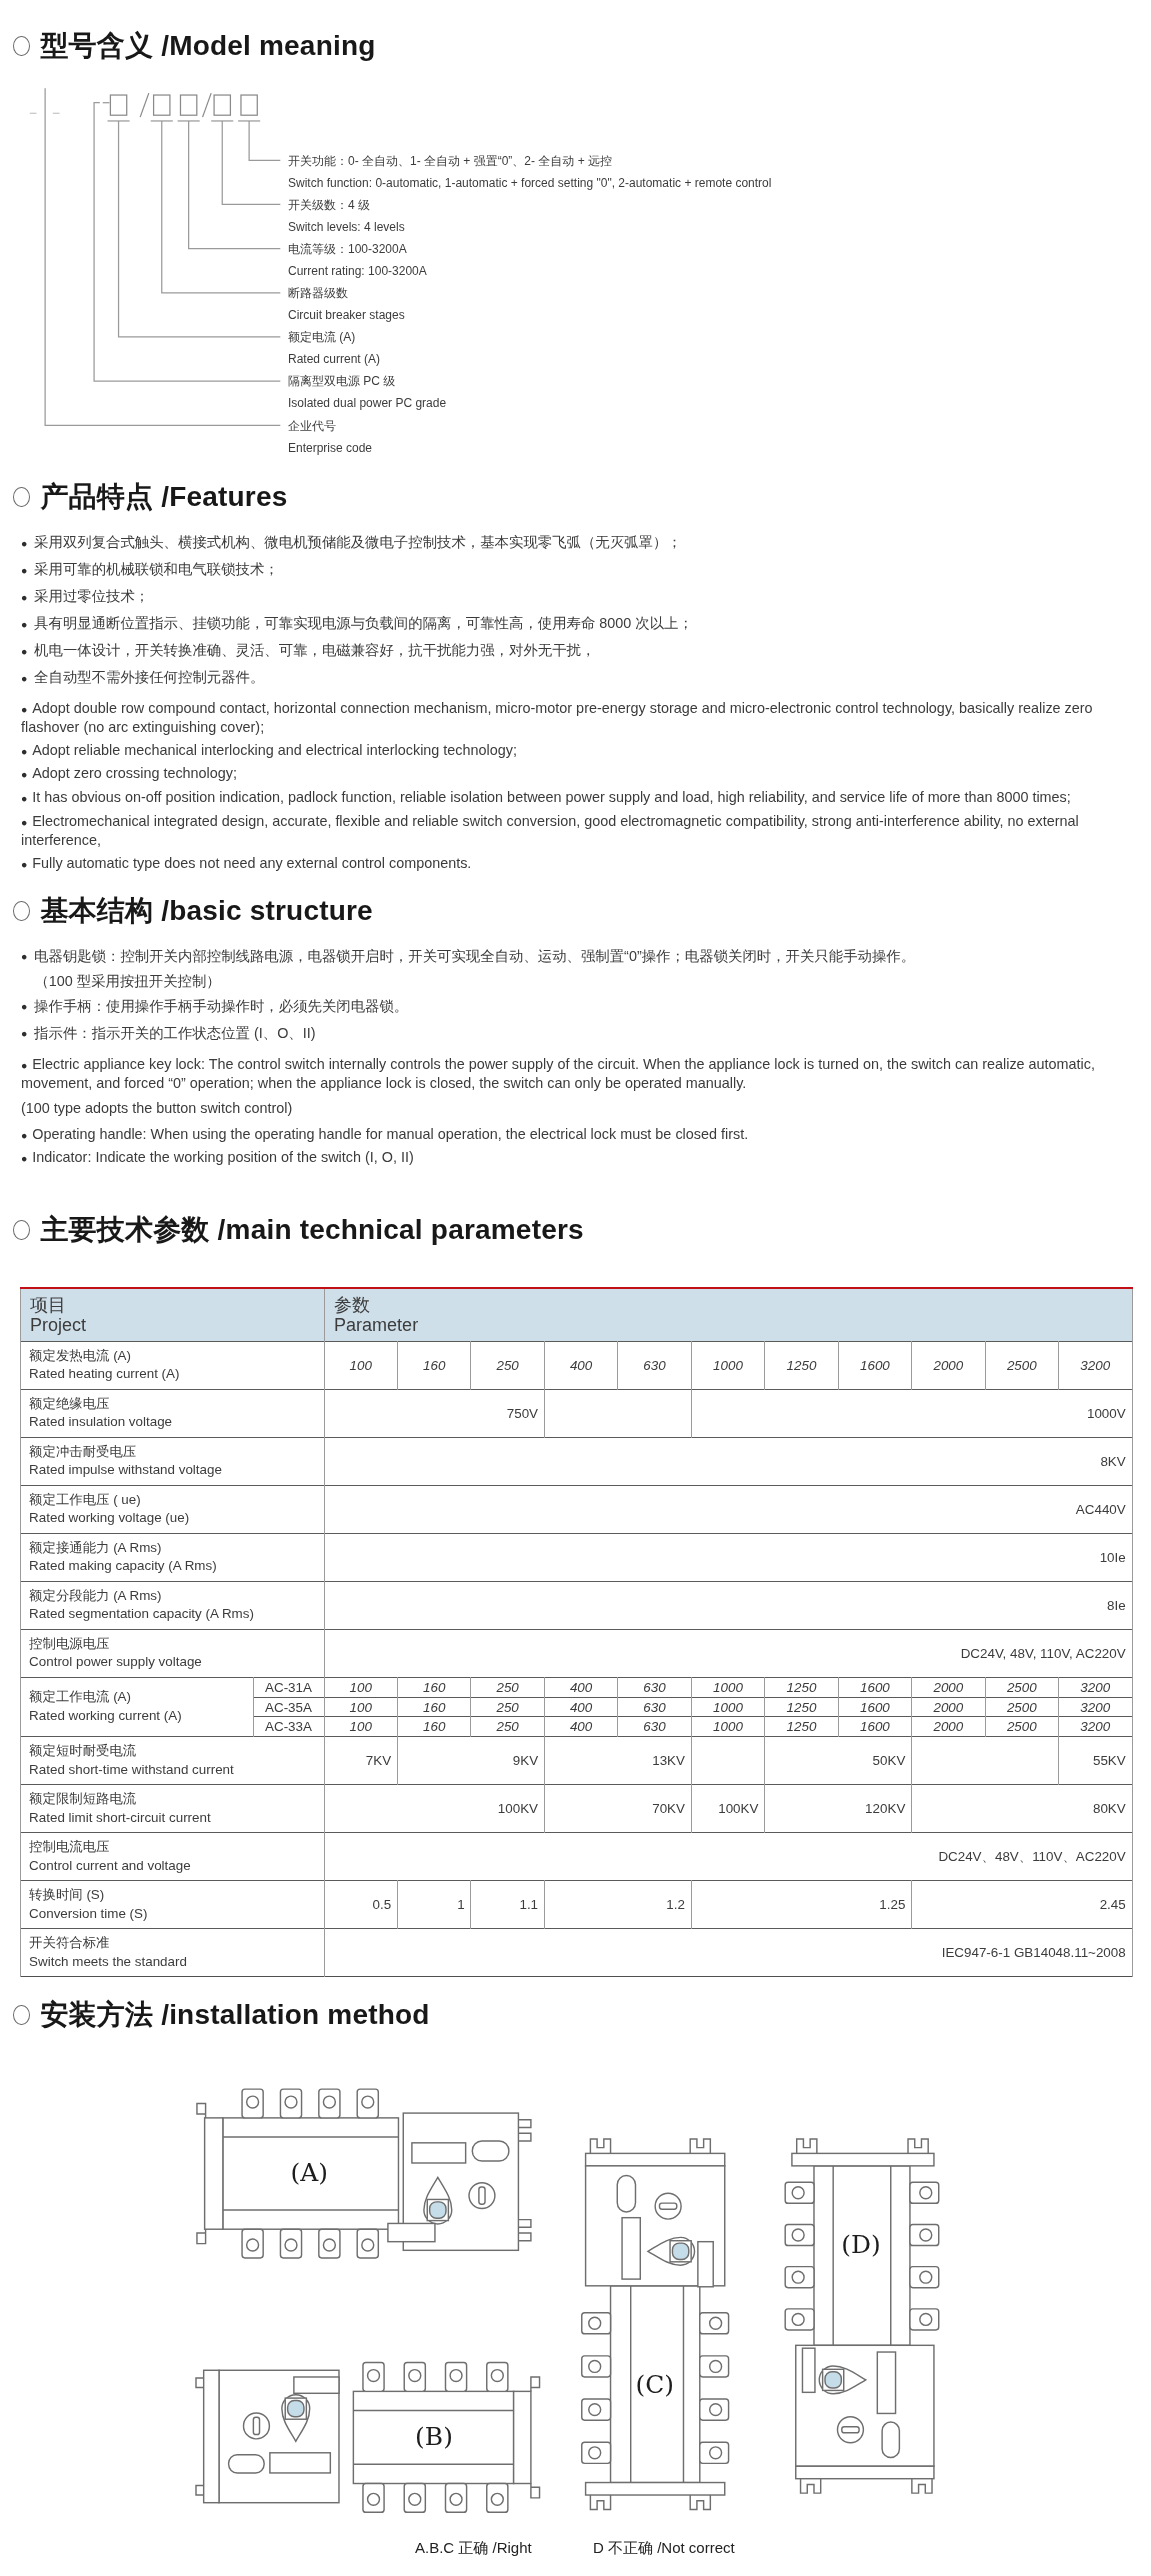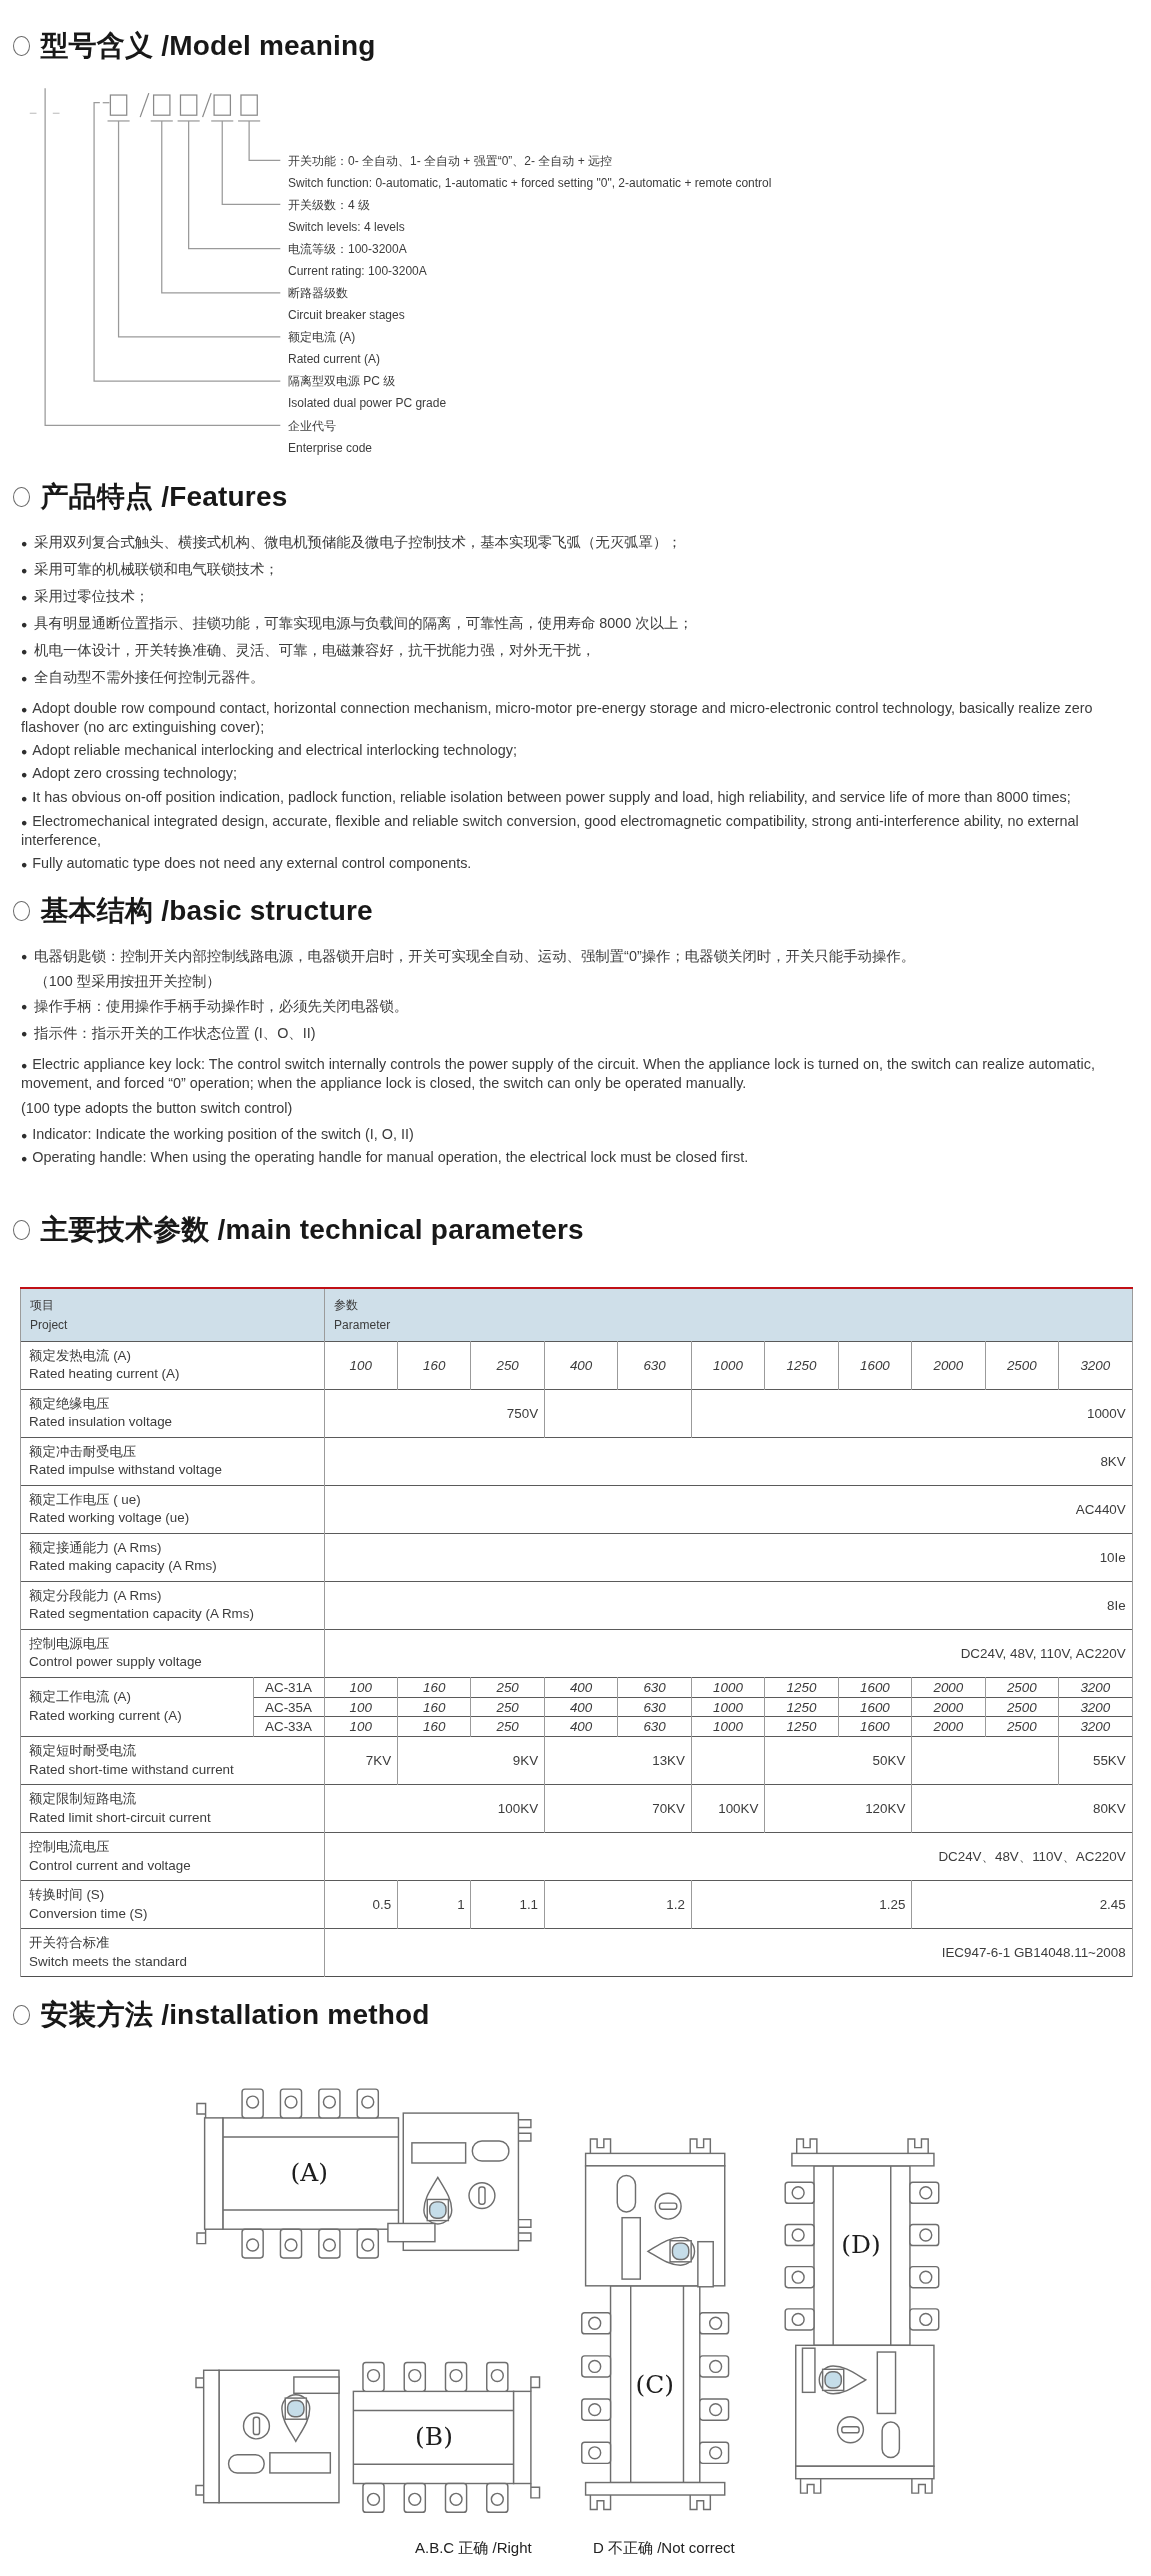--- a/index.html
+++ b/index.html
@@ -25,21 +25,21 @@
   .st-cn .bi{height:23px;}
   .note{margin-left:13.4px;height:23px;display:flex;align-items:center;}
   .blist.en .note{margin-left:0;}
   
   .ttable{width:1113px;margin:38px auto 0;border-collapse:collapse;table-layout:fixed;
           font-size:13.4px;color:#3c3c3c;}
   .ttable{border-left:1px solid #9b9b9b;border-right:1px solid #9b9b9b;
           border-top:2.9px solid #c11016;border-bottom:1.9px solid #4f4f4f;}
   .ttable td{border-left:1px solid #9b9b9b;border-right:1px solid #9b9b9b;
              border-top:1.4px solid #5a5a5a;padding:2.9px 5.8px;vertical-align:middle;}
-  .hcell{background:#cfdfe9;font-size:12px;line-height:20px;padding:5.8px 9.6px !important;}
+  .hcell{background:#cfdfe9;font-size:18px;line-height:20px;padding:5.8px 9.6px !important;}
   .rh{padding:4.8px 8.6px !important;line-height:18.7px;text-align:left;}
   .vnum{text-align:center;padding:1.9px 1.9px !important;font-style:italic;}
   .vspan{text-align:right;padding-left:13.4px !important;}
   .sub{text-align:center;padding:1.9px 2.9px !important;}
   .wc td{border-top-width:1px;}
   
   .inst{position:relative;height:542px;margin-top:9.6px;}
   .inst svg{position:absolute;left:0;top:0;}
   .blue{fill:#c5dde9;}
   .dlabel{font-family:"DejaVu Serif","Liberation Serif",serif;font-size:26px;fill:#1d1d1d;}
@@ -179,22 +179,22 @@
     <div class="bi">
         <span class="dot">●</span>
         <span>指示件：指示开关的工作状态位置 (I、O、II)</span>
       </div>
   </div>
   <div class="blist en">
     <div class="bi"><span class="dot">●</span><span>Electric appliance key lock: The control switch internally controls the power supply of the circuit. When the appliance lock is turned on, the switch can realize automatic, movement, and forced “0” operation; when the appliance lock is closed, the switch can only be operated manually.</span></div>
     <div class="bi note">
         <span>(100 type adopts the button switch control)</span>
       </div>
+    <div class="bi"><span class="dot">●</span><span>Operating handle: When using the operating handle for manual operation, the electrical lock must be closed first.</span></div>
     <div class="bi"><span class="dot">●</span><span>Indicator: Indicate the working position of the switch (I, O, II)</span></div>
-    <div class="bi"><span class="dot">●</span><span>Operating handle: When using the operating handle for manual operation, the electrical lock must be closed first.</span></div>
   </div>
 
   <div class="sec-h" style="margin-top:44px">
     <span class="oval"></span>
     <span class="sec-t">主要技术参数 /main technical parameters</span>
   </div>
 
   <table class="ttable">
     <colgroup>
         <col style="width:233px">

